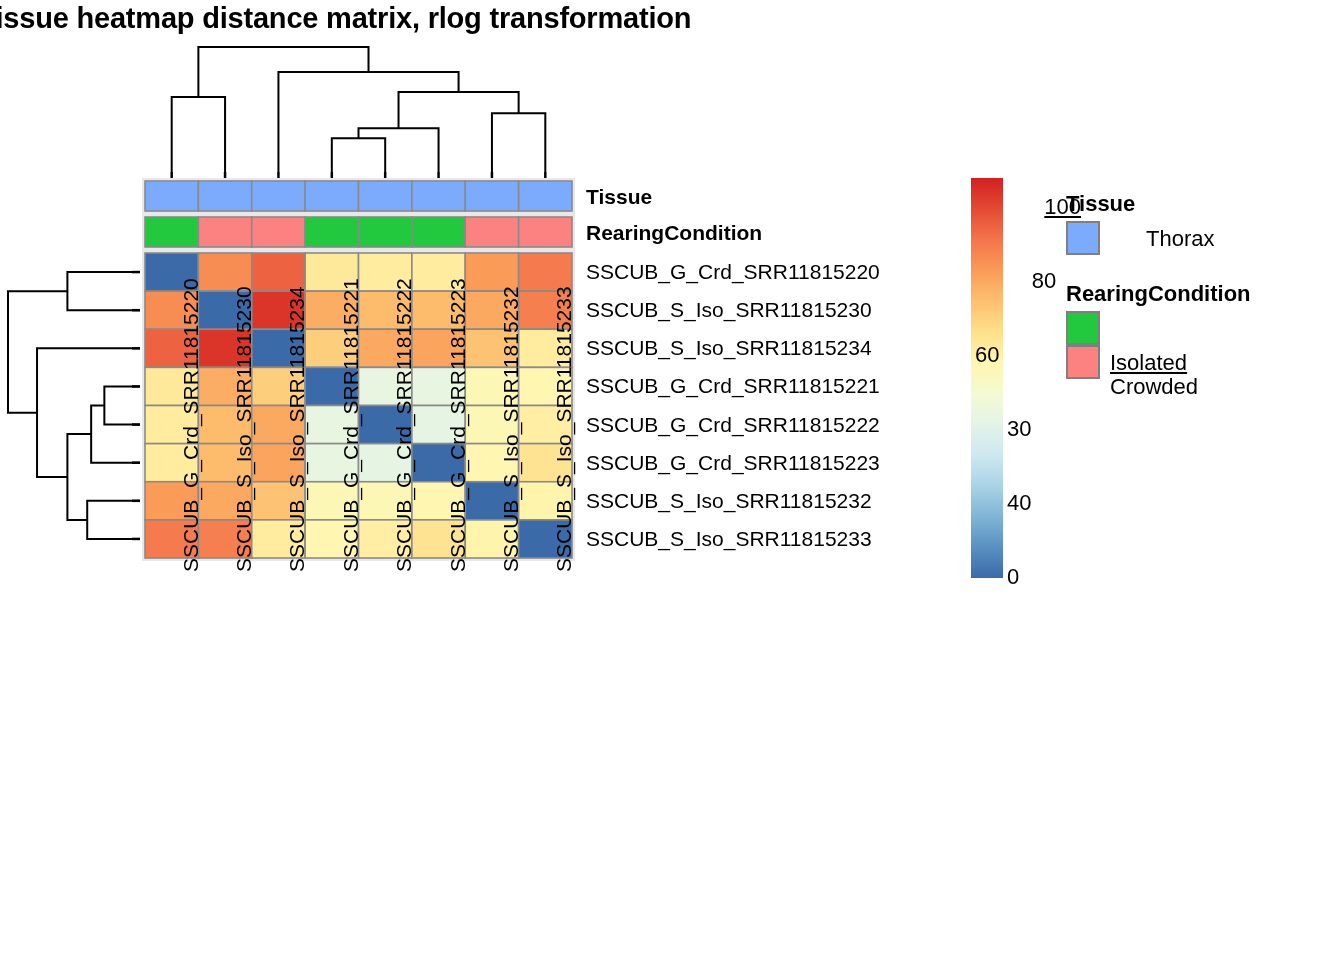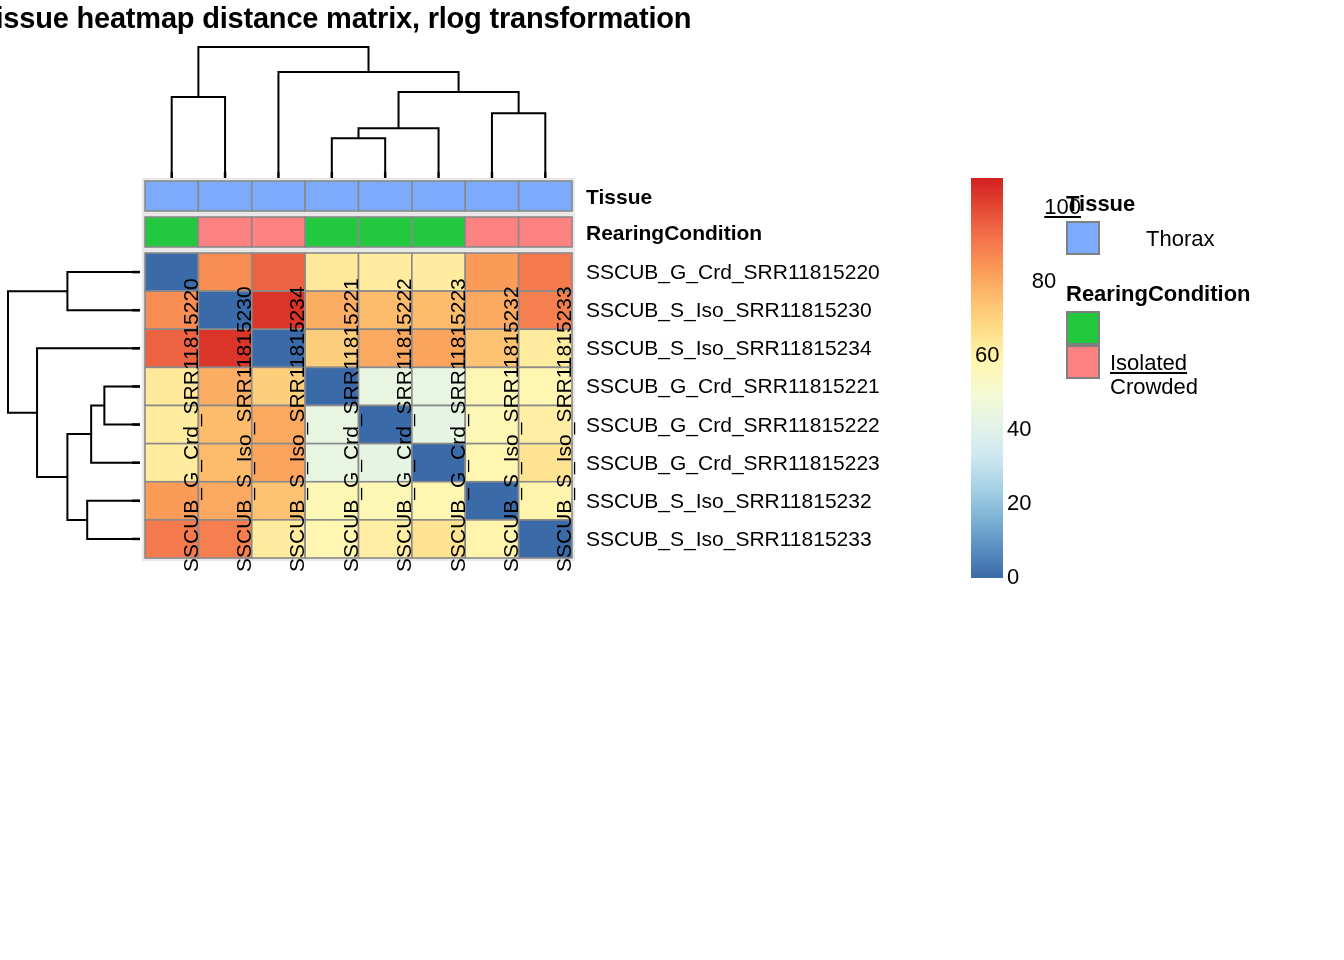--- a/index.html
+++ b/index.html
@@ -204,22 +204,22 @@
       <div class="col-label" style="left: 446.562px; top: 572px;">SSCUB_G_Crd_SRR11815223</div>
       <div class="col-label" style="left: 499.938px; top: 572px;">SSCUB_S_Iso_SRR11815232</div>
       <div class="col-label" style="left: 553.312px; top: 572px;">SSCUB_S_Iso_SRR11815233</div>
     </div>
 
   <div id="colorbar" class="cbar" style="left: 971px; top: 178px; width: 32px; height: 400px; background: linear-gradient(rgb(211, 32, 32), rgb(228, 74, 51), rgb(244, 116, 76), rgb(250, 155, 88), rgb(253, 192, 112), rgb(254, 224, 139), rgb(255, 246, 176), rgb(244, 250, 210), rgb(227, 243, 231), rgb(207, 232, 240), rgb(169, 211, 230), rgb(128, 181, 214), rgb(90, 144, 194), rgb(59, 106, 168));"></div>
   <div id="colorbar-ticks">
       <div class="cbar-tick" style="left: 1007px; width: 74px; top: 195.63px; text-align: right; text-decoration: underline;">100</div>
       <div class="cbar-tick" style="left: 1007px; width: 74px; top: 269.704px; text-align: center;">80</div>
       <div class="cbar-tick" style="left: 975px; width: 74px; top: 343.778px; text-align: left;">60</div>
-      <div class="cbar-tick" style="left: 1007px; width: 74px; top: 417.852px; text-align: left;">40</div>
-      <div class="cbar-tick" style="left: 1007px; width: 74px; top: 491.926px; text-align: left;">20</div>
+      <div class="cbar-tick" style="left: 1007px; width: 74px; top: 417.852px; text-align: left;">30</div>
+      <div class="cbar-tick" style="left: 1007px; width: 74px; top: 491.926px; text-align: left;">40</div>
       <div class="cbar-tick" style="left: 1007px; width: 74px; top: 566px; text-align: left;">0</div>
     </div>
 
   <div id="legend-area">
       <div class="leg-title" style="left: 1066px; top: 193px;">Tissue</div>
       <div class="leg-swatch" style="left: 1066px; top: 221px; width: 34px; height: 34px; background: rgb(124, 170, 252);"></div>
       <div class="leg-text" style="left: 1110px; top: 228px; margin-left: 36px;">Thorax</div>
       <div class="leg-title" style="left: 1066px; top: 283px;">RearingCondition</div>
       <div class="leg-swatch" style="left: 1066px; top: 311px; width: 34px; height: 34px; background: rgb(34, 201, 63);"></div>
       <div class="leg-text" style="left: 1110px; top: 332px; margin-top: 44px;">Crowded</div>

